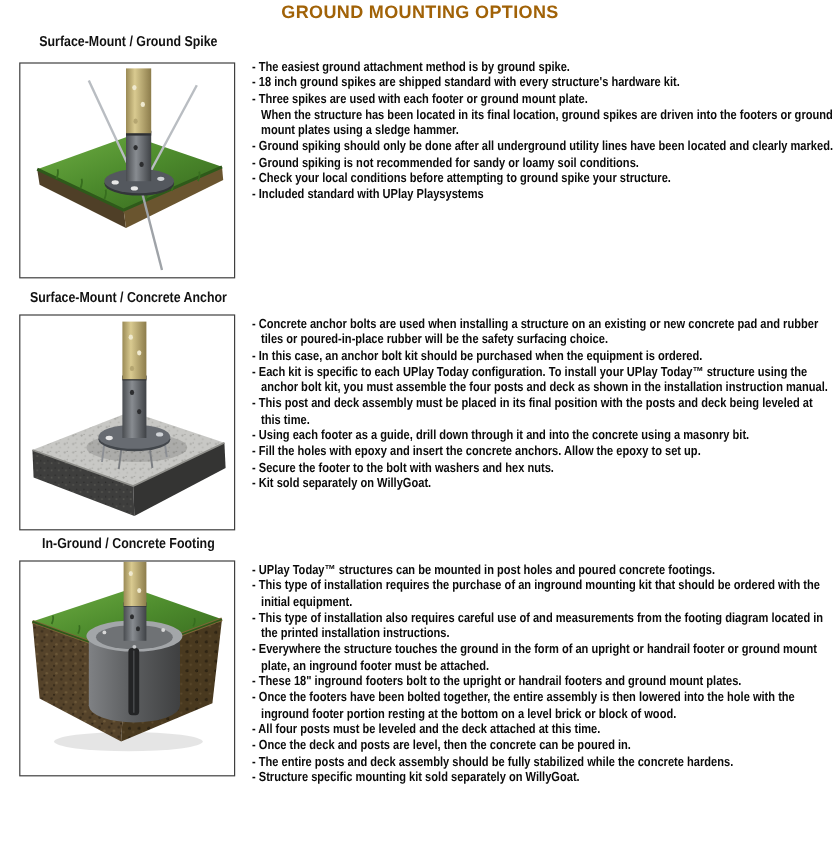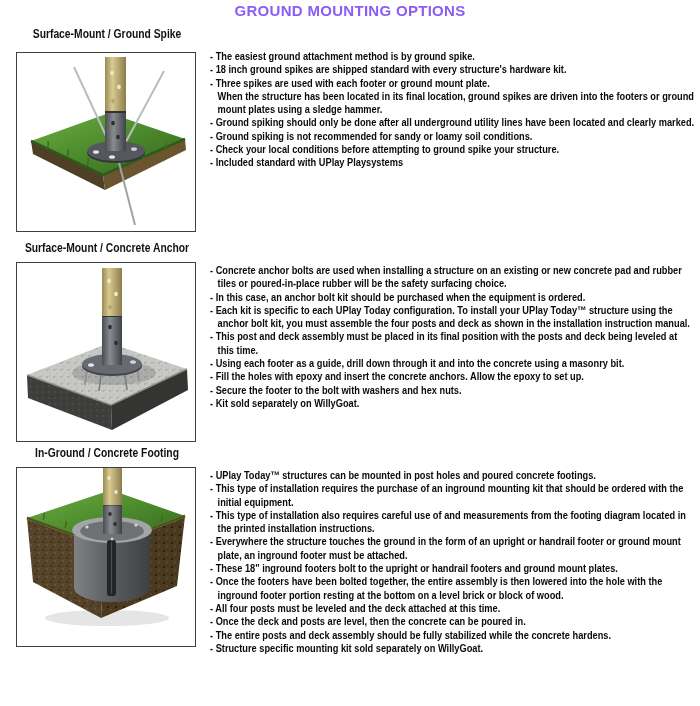--- a/index.html
+++ b/index.html
@@ -2,21 +2,21 @@
 <html><head>
 <meta charset="utf-8">
 <style>
   html,body{margin:0;padding:0;background:#fff;}
   .page{
     position:relative;width:700px;height:706px;background:#fff;overflow:hidden;
     font-family:"Liberation Sans","DejaVu Sans",sans-serif;font-weight:bold;color:#0a0a0a;
   }
   .title{
     position:absolute;top:2px;left:0;width:700px;margin:0;
-    font-size:15px;letter-spacing:.3px;text-align:center;color:#8b5cf6;
+    font-size:15px;letter-spacing:.3px;text-align:center;color:#a16207;
   }
   .sec{position:absolute;left:0;width:700px;}
   .heading{
     position:absolute;top:0;left:7px;width:200px;margin:0;
     font-size:12px;text-align:center;white-space:nowrap;color:#111;
     transform:scaleX(.86);transform-origin:50% 0;
   }
   .imgbox{
     position:absolute;left:16px;width:180px;height:180px;
     border:1px solid #3f3f3f;box-sizing:border-box;background:#fff;

